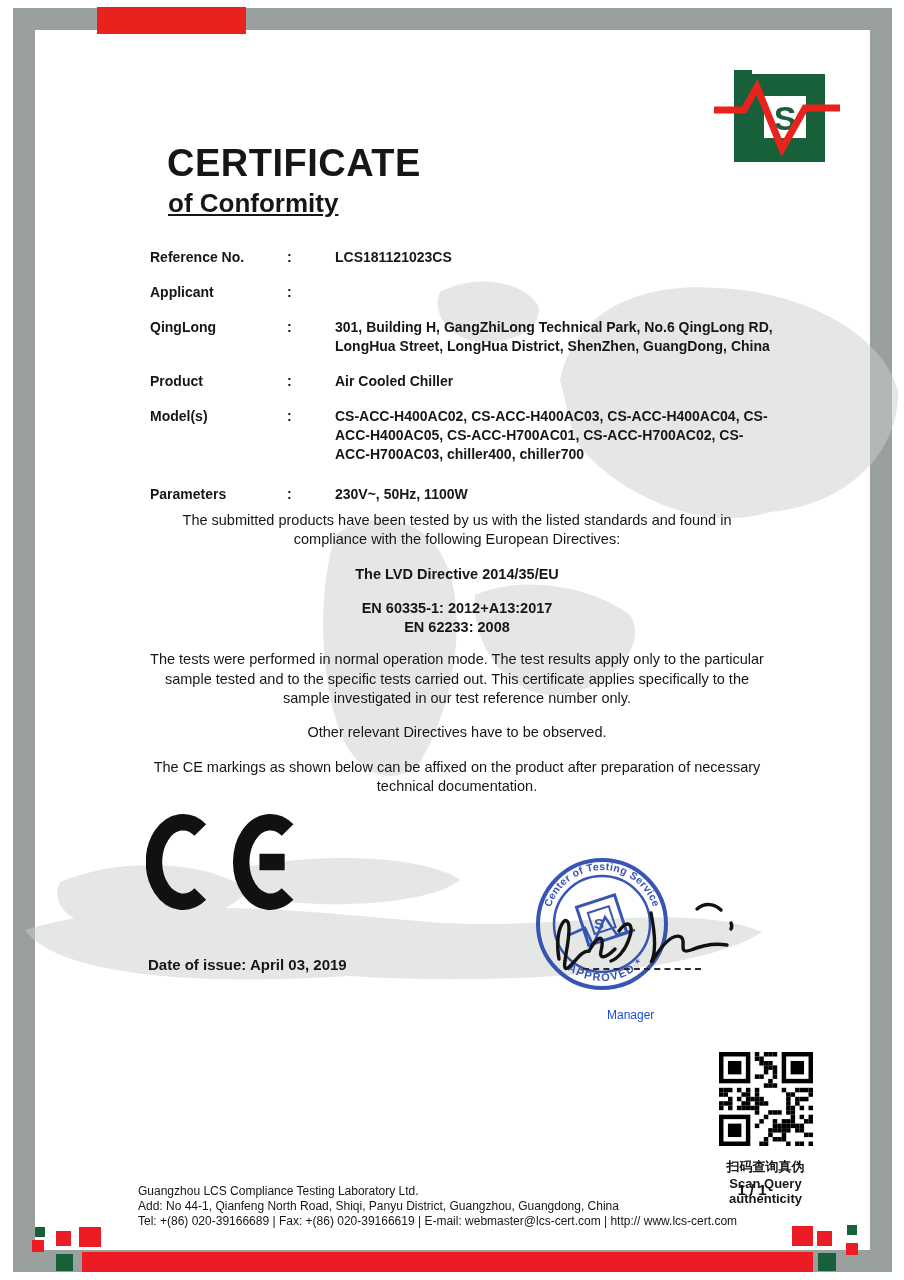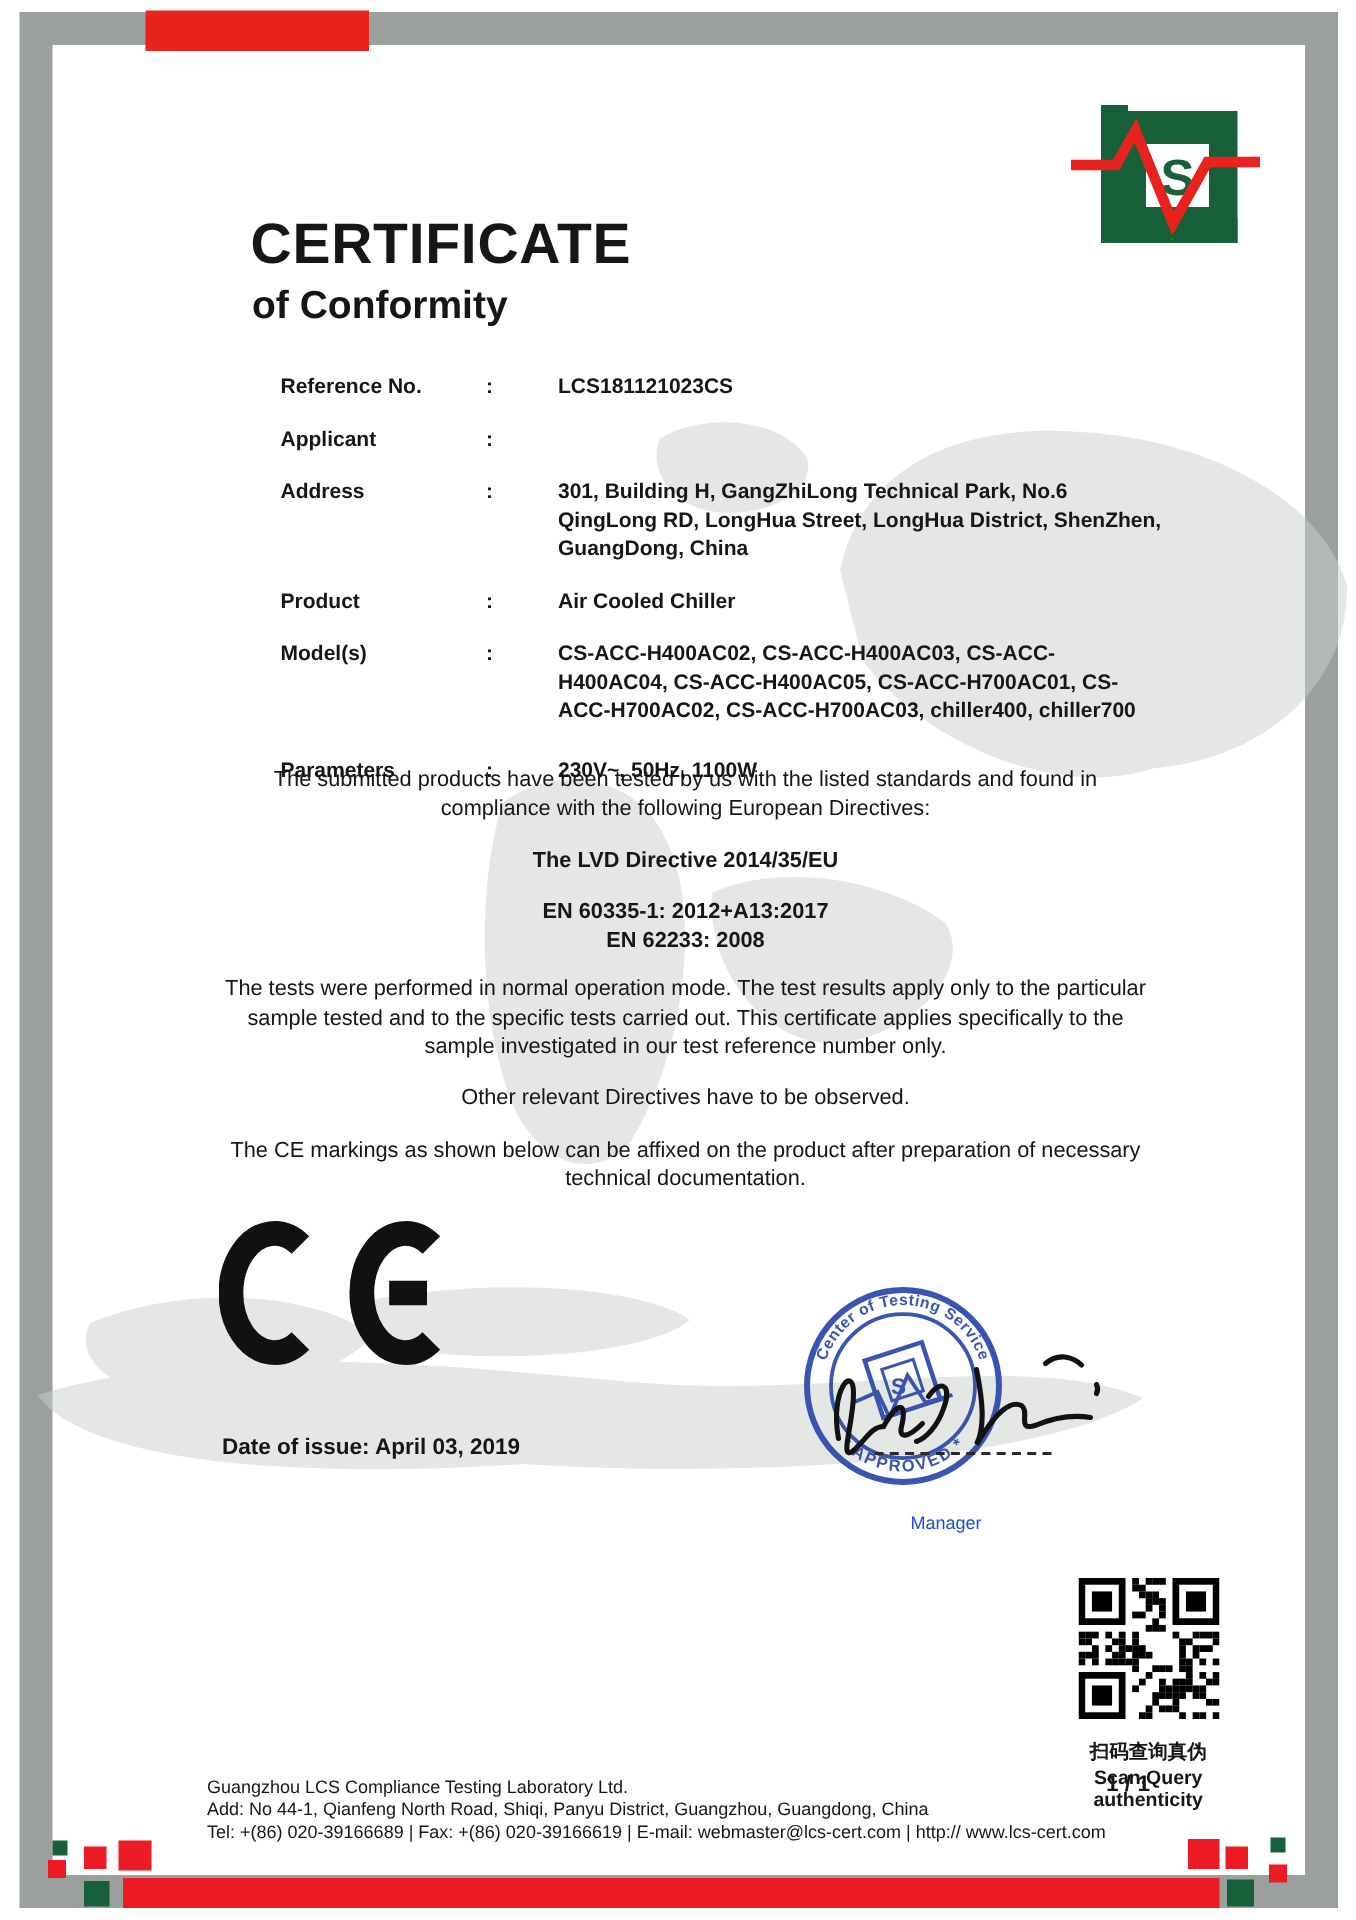--- a/index.html
+++ b/index.html
@@ -11,23 +11,23 @@
   #top-red{left:97px;top:7px;width:149px;height:27px;background:#e8231d;z-index:3;}
   #bottom-red{left:82px;top:1252px;width:731px;height:20px;background:#ed1b23;z-index:3;}
   .sq{z-index:4;}
   .sq.red{background:#ed1b23;}
   .sq.green{background:#17603a;}
   
   #map{left:0;top:0;z-index:2;opacity:.5;}
   
   .content{z-index:5;}
   #title1{left:167px;top:142px;font-size:38px;font-weight:bold;letter-spacing:.5px;}
-  #title2{left:168px;top:188px;font-size:26px;font-weight:bold;}
+  #title2{left:168px;top:188px;font-size:26px;font-weight:bold;text-decoration:underline;}
   #fields{left:150px;top:248px;width:625px;}
-  .frow{display:flex;font-size:14px;font-weight:bold;line-height:1.36;margin-bottom:16px;margin-left:37px;}
+  .frow{display:flex;font-size:14px;font-weight:bold;line-height:1.36;margin-bottom:16px;}
   .frow .lab{width:137px;flex:none;}
   .frow .col{width:18px;flex:none;}
   .frow .val{flex:1;padding-left:30px;}
   .frow.gap-lg{margin-bottom:21px;}
   #paras{left:148px;top:511px;width:618px;font-size:14.5px;line-height:1.33;}
   #paras p{margin:0 0 15px 0;text-align:center;}
   #paras .bold{font-weight:bold;}
   #paras .stds{margin-bottom:13px;}
   #date-issue{left:148px;top:956px;font-size:15px;font-weight:bold;}
   #stamp{left:533px;top:855px;width:138px;height:138px;opacity:.93;}
@@ -88,21 +88,21 @@
     <div class="frow">
       <div class="lab">Reference No.</div>
       <div class="col">:</div>
       <div class="val">LCS181121023CS</div>
     </div>
     <div class="frow">
       <div class="lab">Applicant</div>
       <div class="col">:</div>
     </div>
     <div class="frow">
-      <div class="lab">Address</div>
+      <div class="lab">QingLong</div>
       <div class="col">:</div>
       <div class="val">301, Building H, GangZhiLong Technical Park, No.6 QingLong RD, LongHua Street, LongHua District, ShenZhen, GuangDong, China</div>
     </div>
     <div class="frow">
       <div class="lab">Product</div>
       <div class="col">:</div>
       <div class="val">Air Cooled Chiller</div>
     </div>
     <div class="frow gap-lg">
       <div class="lab">Model(s)</div>

